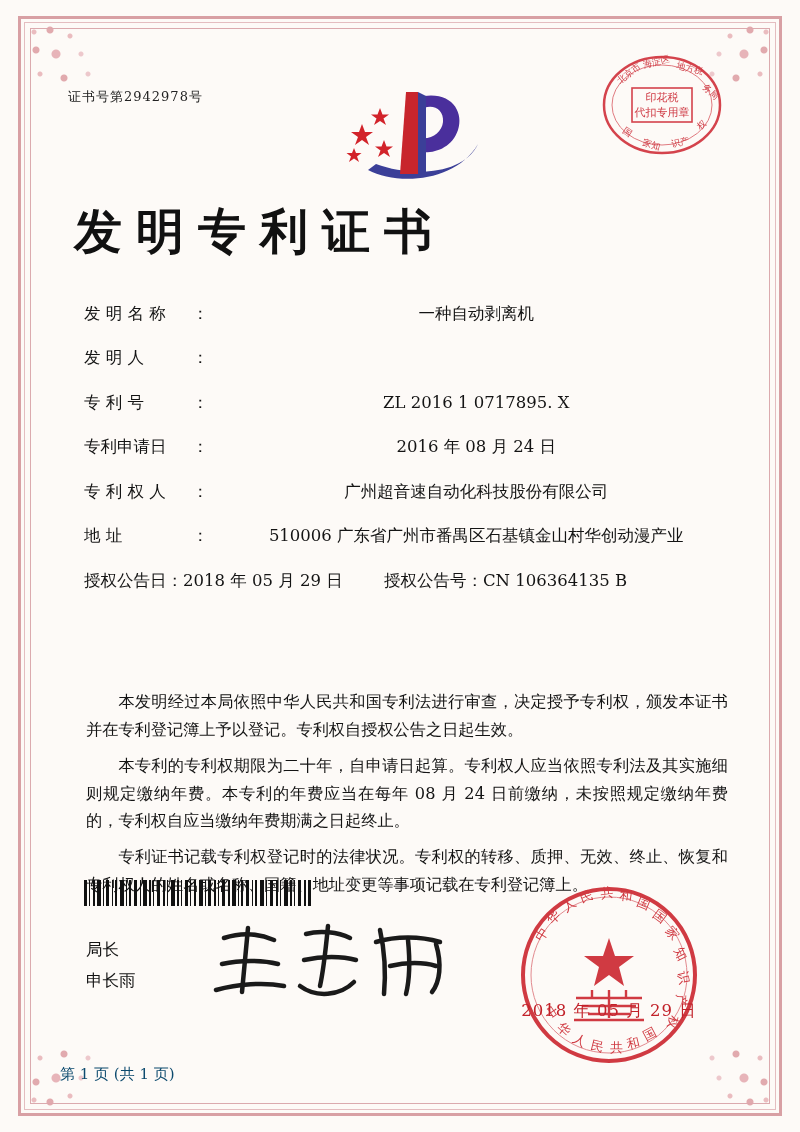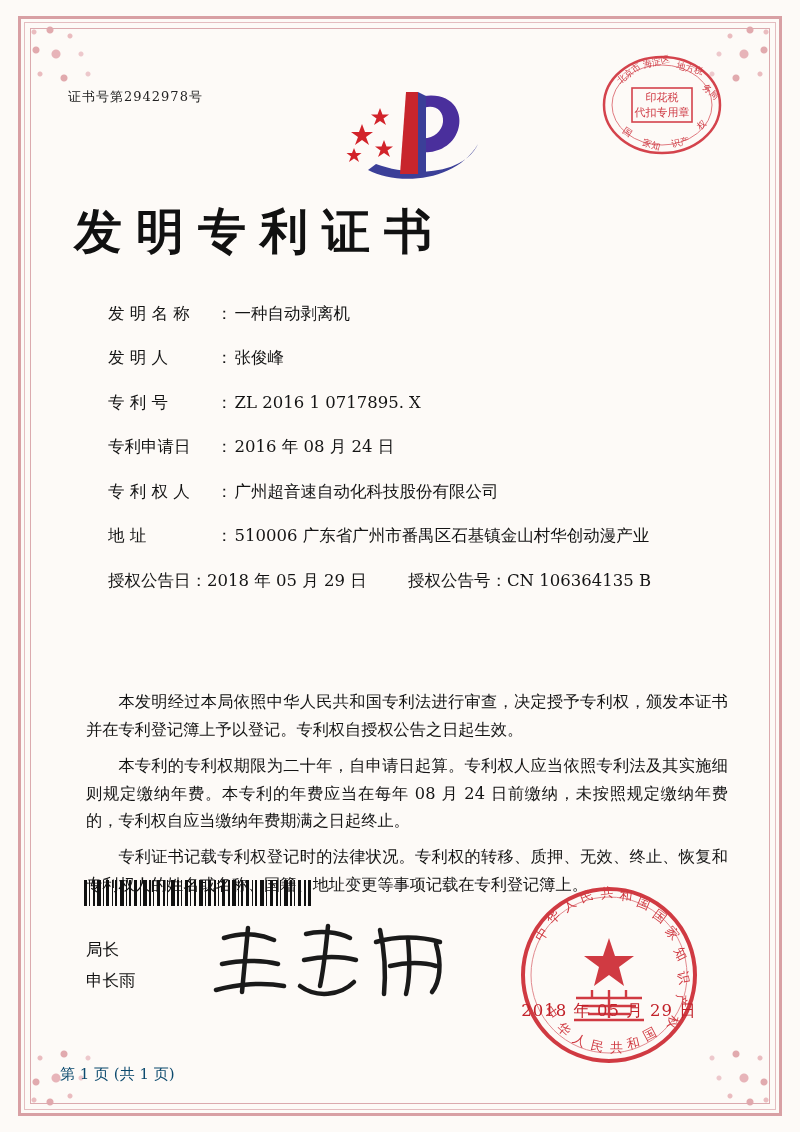--- a/index.html
+++ b/index.html
@@ -109,42 +109,41 @@
   }
 
   .fields {
     position: absolute;
     left: 24px;
     right: 0;
     top: 262px;
     font-size: 16.5px;
     font-family: "DejaVu Serif", "Liberation Serif", serif;
     color: #141414;
-    margin-left: 24px;
   }
   .field {
     display: flex;
     align-items: flex-start;
     margin-bottom: 20.5px;
     line-height: 1.45;
   }
   .field .lbl {
     width: 108px;
     flex: 0 0 108px;
     display: flex;
     justify-content: space-between;
     letter-spacing: 0;
     white-space: nowrap;
   }
   .field .lbl.tight {
     letter-spacing: 0;
     display: block;
   }
   .field .sep { padding: 0 2px 0 0; }
-  .field .val { flex: 1; }
+  .field .val { flex: 1; text-align: center; }
   .field .val .line2 { display: block; margin-top: 6px; }
 
   .row-inline {
     display: flex;
     align-items: center;
     margin-bottom: 18px;
     line-height: 1.45;
   }
   .row-inline .left { width: 300px; flex: 0 0 300px; }
   .row-inline .right { flex: 1; }
@@ -279,21 +278,20 @@
 
       <div class="field">
         <span class="lbl">发 明 名 称</span>
         <span class="sep">：</span>
         <span class="val">一种自动剥离机</span>
       </div>
 
       <div class="field">
         <span class="lbl">发 明 人</span>
         <span class="sep">：</span>
-        <span class="val">张俊峰</span>
       </div>
 
       <div class="field">
         <span class="lbl">专 利 号</span>
         <span class="sep">：</span>
         <span class="val">ZL 2016 1 0717895. X</span>
       </div>
 
       <div class="field">
         <span class="lbl tight">专利申请日</span>

